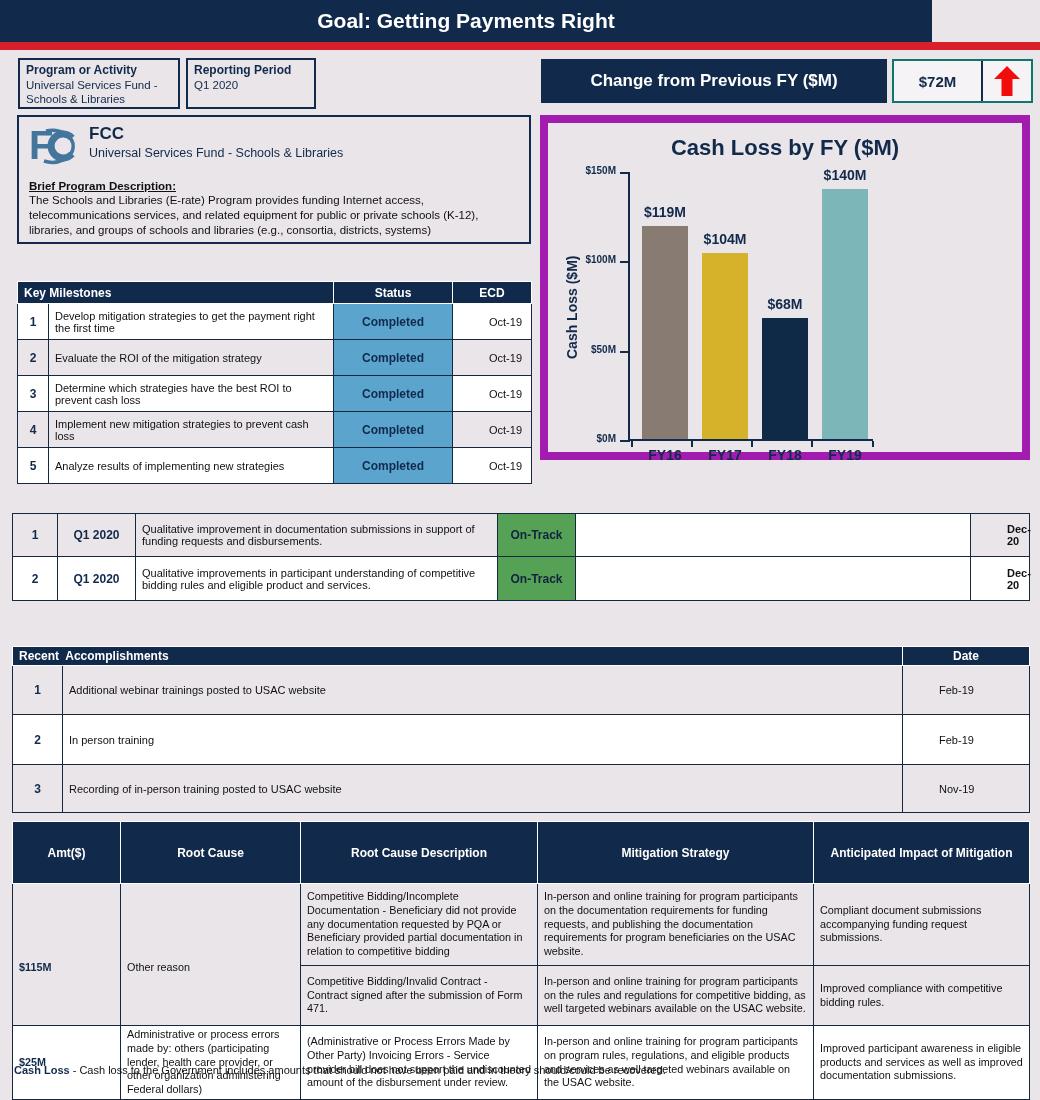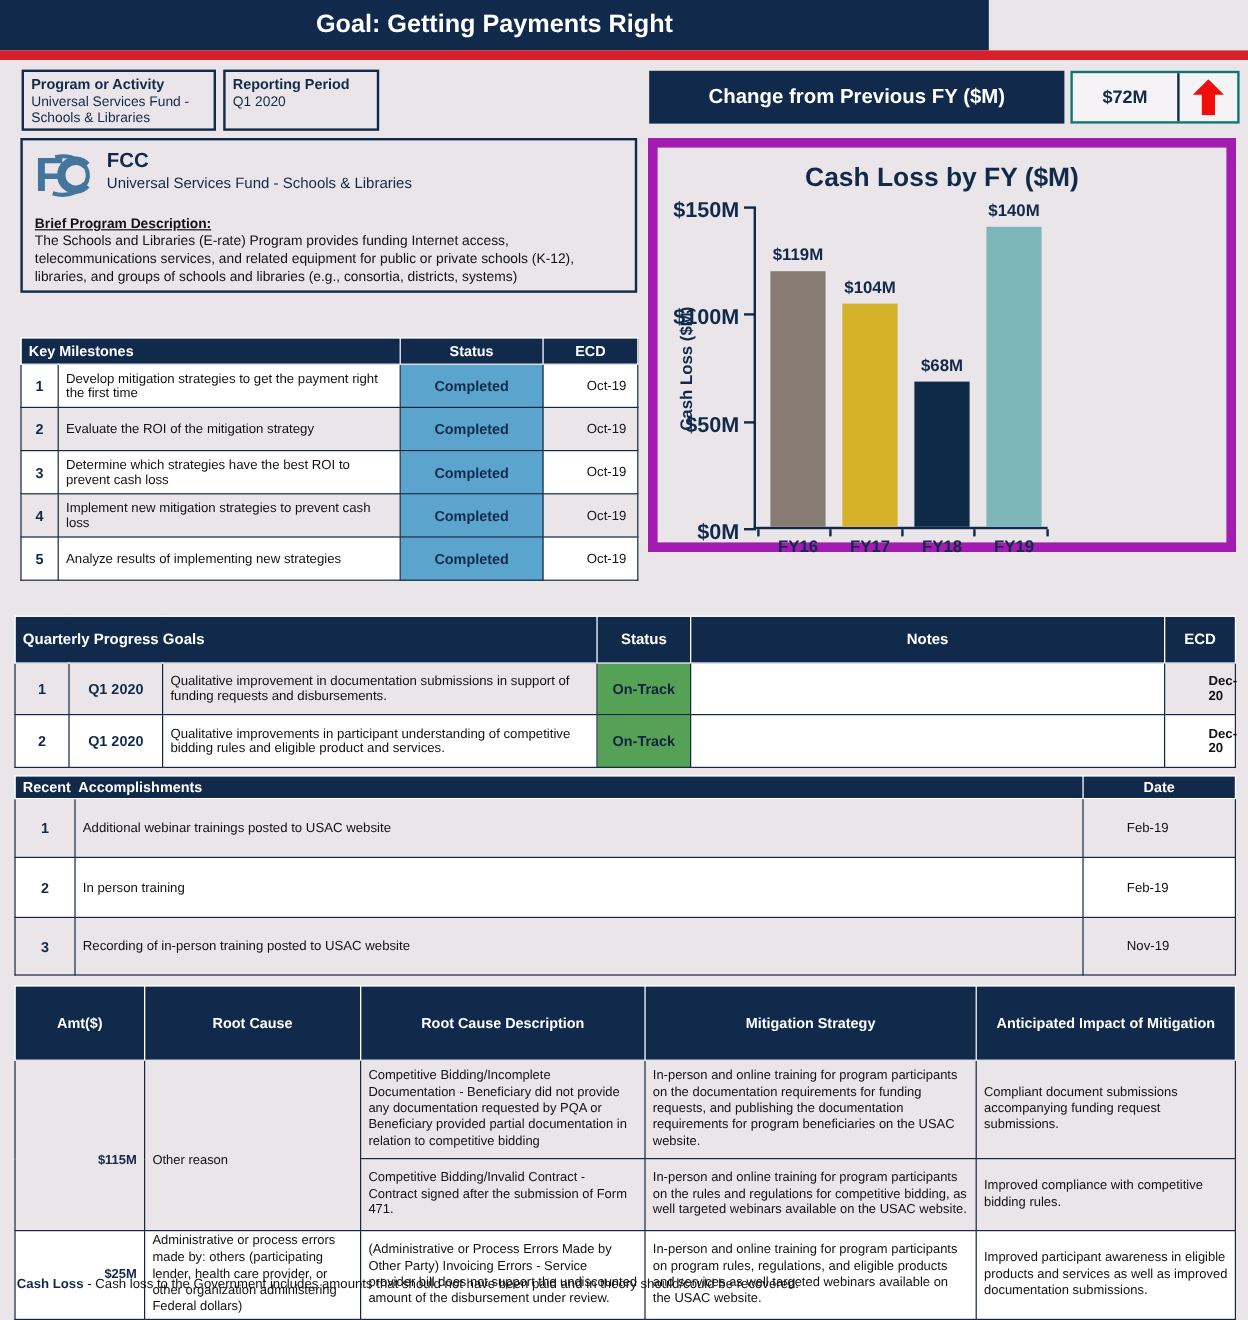--- a/index.html
+++ b/index.html
@@ -7,21 +7,21 @@
   body {
     background:#e9e5e8;
     font-family:"Liberation Sans","DejaVu Sans",sans-serif;
     color:#111;
     position:relative;
   }
   #page { position:relative; width:1040px; height:1100px; overflow:hidden; }
 
   
   .titlebar {
-    position:absolute; left:0; top:0; width:824px; height:42px;
+    position:absolute; left:0; top:0; width:932px; height:42px;
     background:#112a4b; color:#fff;
     display:flex; align-items:center; justify-content:center;
     font-size:21px; font-weight:bold;
   }
   .redstripe { position:absolute; left:0; top:42px; width:1040px; height:8px; background:#d8202c; }
 
   
   .infobox {
     position:absolute; border:2px solid #112a4b; padding:3px 6px;
     font-size:11.5px; color:#112a4b; line-height:1.25;
@@ -66,21 +66,21 @@
   td {
     border:1px solid #16283f; padding:2px 6px; font-size:11px;
     color:#111; background:#fff; vertical-align:middle;
   }
   tr.gray td { background:#e9e5e8; }
   td.num { text-align:center; font-weight:bold; color:#112a4b; font-size:12px; }
   td.center { text-align:left;padding-left:36px; }
   td.status-blue  { background:#5ba4ce !important; color:#112a4b; font-weight:bold; text-align:center; font-size:12px; }
   td.status-green { background:#55a155 !important; color:#13233f; font-weight:bold; text-align:center; font-size:12px; }
   td.white-bg { background:#fff !important; }
-  td.amt { text-align:right; font-weight:bold; color:#112a4b; font-size:13px; }
+  td.amt { text-align:left; font-weight:bold; color:#112a4b; font-size:13px; }
   td.top-pad { vertical-align:top; padding-top:28px; }
   #milestones      { left:17px; top:257px; width:514px; }
   #quarterly       { left:12px; top:489px; width:1017px; }
   #accomplishments { left:12px; top:622px; width:1017px; }
   #rootcauses      { left:12px; top:797px; width:1017px; }
   #quarterly th { font-size:12.5px; }
   #rootcauses td { font-size:10.8px; line-height:1.28; vertical-align:middle; }
   .pre { white-space:pre-wrap; }
 
   
@@ -107,21 +107,21 @@
     position:absolute; width:100px; text-align:center;
     font-weight:bold; font-size:14px; color:#112a4b;
   }
   .cat-label {
     position:absolute; top:274px; width:100px; text-align:center;
     font-weight:bold; font-size:14px; color:#112a4b;
   }
   .ytick { position:absolute; left:-10px; width:10px; height:2px; background:#112a4b; }
   .ytick-label {
     position:absolute; width:60px; left:-74px; text-align:right;
-    font-weight:bold; font-size:18px; color:#112a4b;
+    font-weight:bold; font-size:10px; color:#112a4b;
   }
   .xtick { position:absolute; top:268px; width:2px; height:6px; background:#112a4b; }
 
   
   .footnote { position:absolute; left:14px; top:1064px; font-size:11px; color:#111; }
   .footnote .term { font-weight:bold; color:#112a4b; }
 </style>
 </head>
 <body>
 
@@ -248,26 +248,20 @@
   <table id="quarterly">
     <colgroup>
         <col style="width:45px">
         <col style="width:78px">
         <col style="width:362px">
         <col style="width:78px">
         <col style="width:395px">
         <col style="width:59px">
       </colgroup>
     <tbody>
-        <tr style="height:39px">
-      <th class="left" colspan="3">Quarterly Progress Goals</th>
-      <th>Status</th>
-      <th>Notes</th>
-      <th>ECD</th>
-    </tr>
     <tr style="height:43px" class="gray">
       <td class="num">1</td>
       <td class="num">Q1 2020</td>
       <td>Qualitative improvement in documentation submissions in support of funding requests and disbursements.</td>
       <td class="status-green">On-Track</td>
       <td class="white-bg"></td>
       <td class="center" style="font-weight:bold">Dec-20</td>
     </tr>
     <tr style="height:44px">
       <td class="num">2</td>

